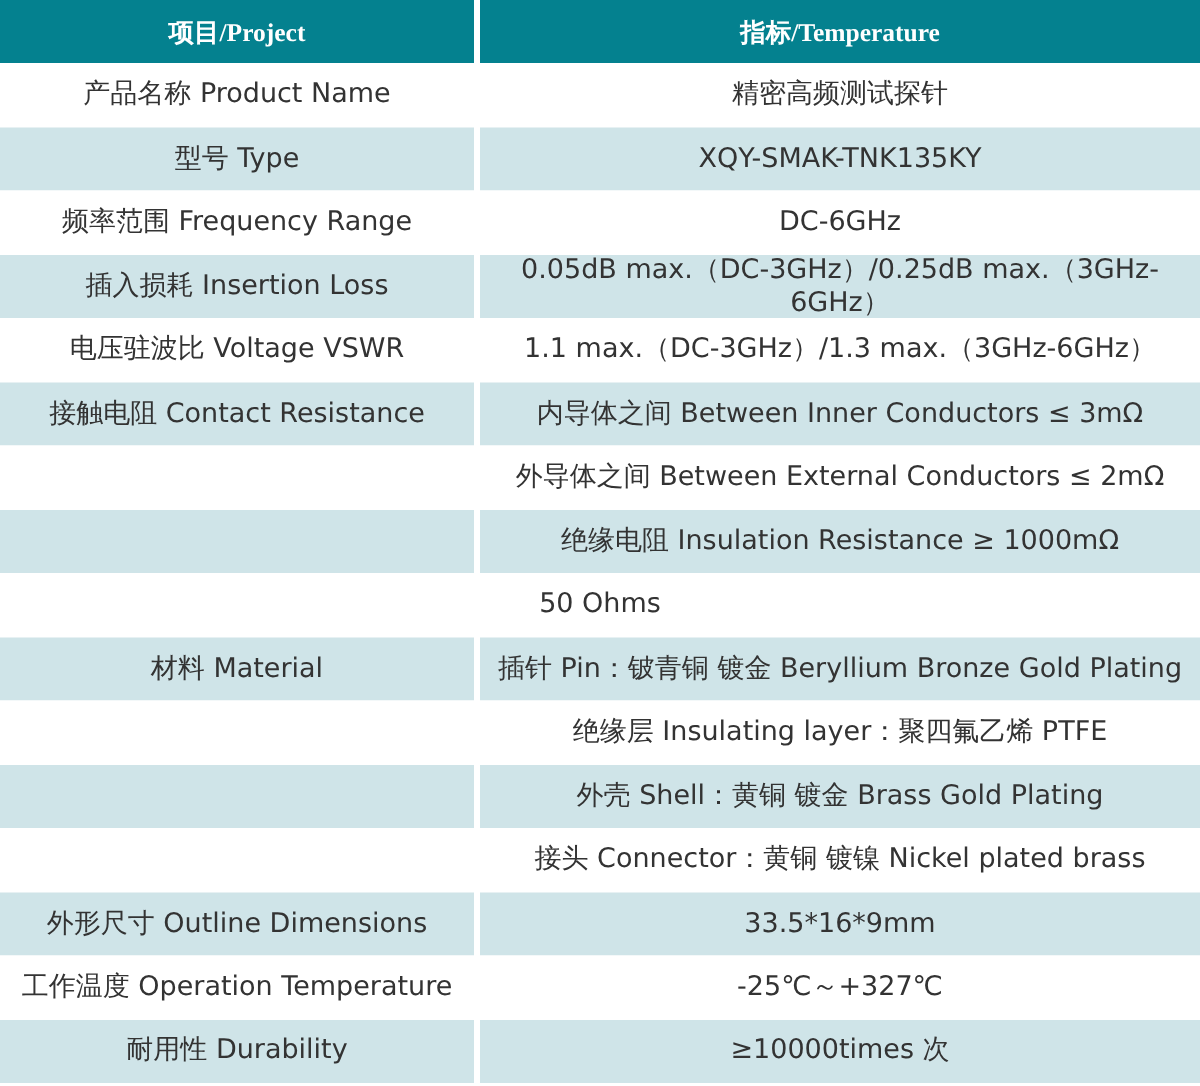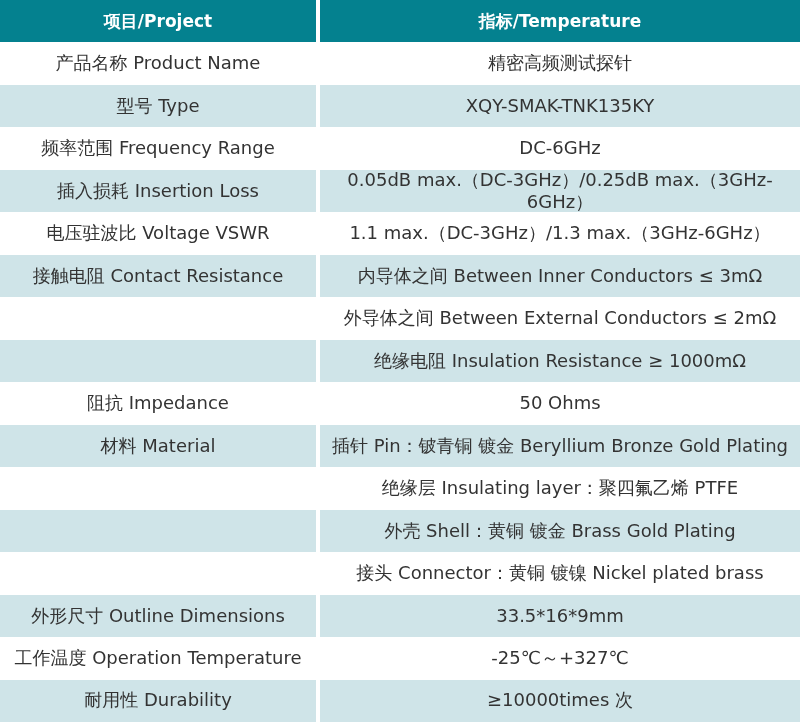--- a/index.html
+++ b/index.html
@@ -41,20 +41,21 @@
   .cell.left  { width: 316px; flex: none; }
   .cell.right { flex: 1; }
   .row.alt .cell {
     background: var(--alt-bg, #cfe4e8);
   }
   .row.header-row .cell {
     background: var(--header-bg, #04818f);
     color: var(--header-text, #ffffff);
     font-weight: bold;
     font-size: 17px;
+    font-family: Liberation Serif, serif;
   }
 </style>
 </head>
 <body>
 
 <div class="spec-table" id="spec-table">
   <div class="row header-row">
     <div class="cell left">项目/Project</div>
     <div class="cell right">指标/Temperature</div>
   </div>
@@ -84,21 +85,20 @@
   </div>
     <div class="row">
     <div class="cell left"></div>
     <div class="cell right">外导体之间 Between External Conductors ≤ 2mΩ</div>
   </div>
     <div class="row alt">
     <div class="cell left"></div>
     <div class="cell right">绝缘电阻 Insulation Resistance ≥ 1000mΩ</div>
   </div>
     <div class="row">
-    <div class="cell left">阻抗 Impedance</div>
     <div class="cell right">50 Ohms</div>
   </div>
     <div class="row alt">
     <div class="cell left">材料 Material</div>
     <div class="cell right">插针 Pin：铍青铜 镀金 Beryllium Bronze Gold Plating</div>
   </div>
     <div class="row">
     <div class="cell left"></div>
     <div class="cell right">绝缘层 Insulating layer：聚四氟乙烯 PTFE</div>
   </div>

